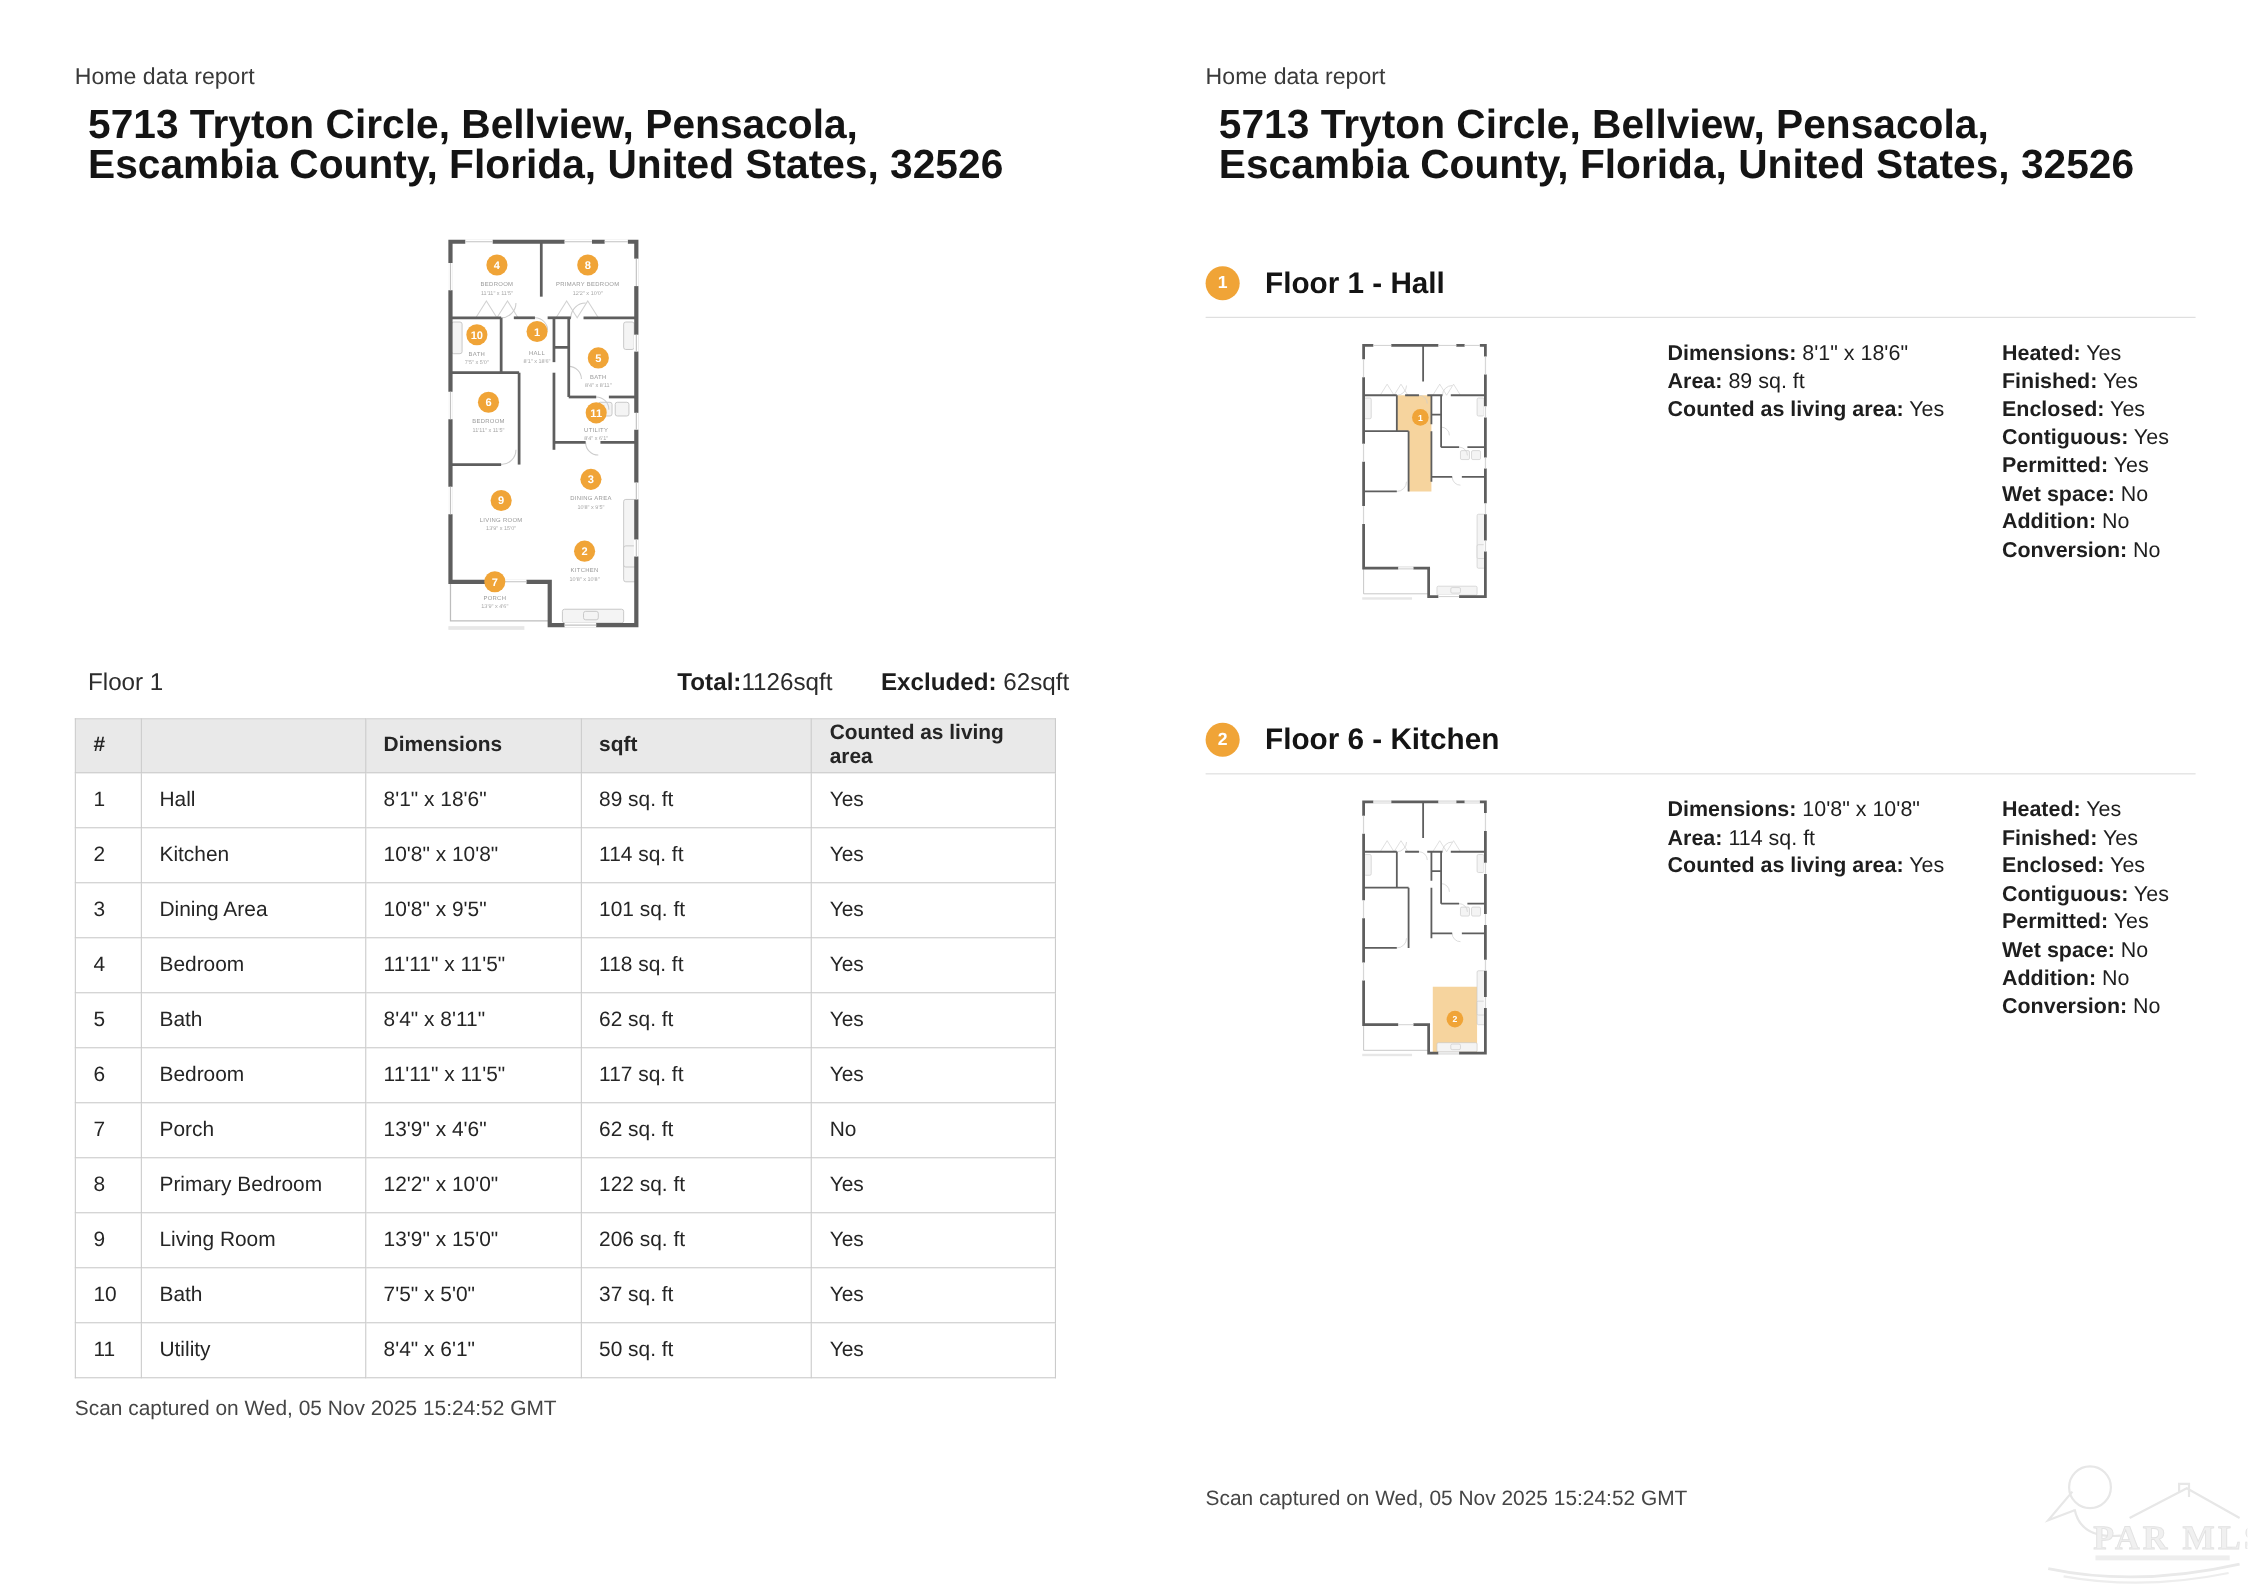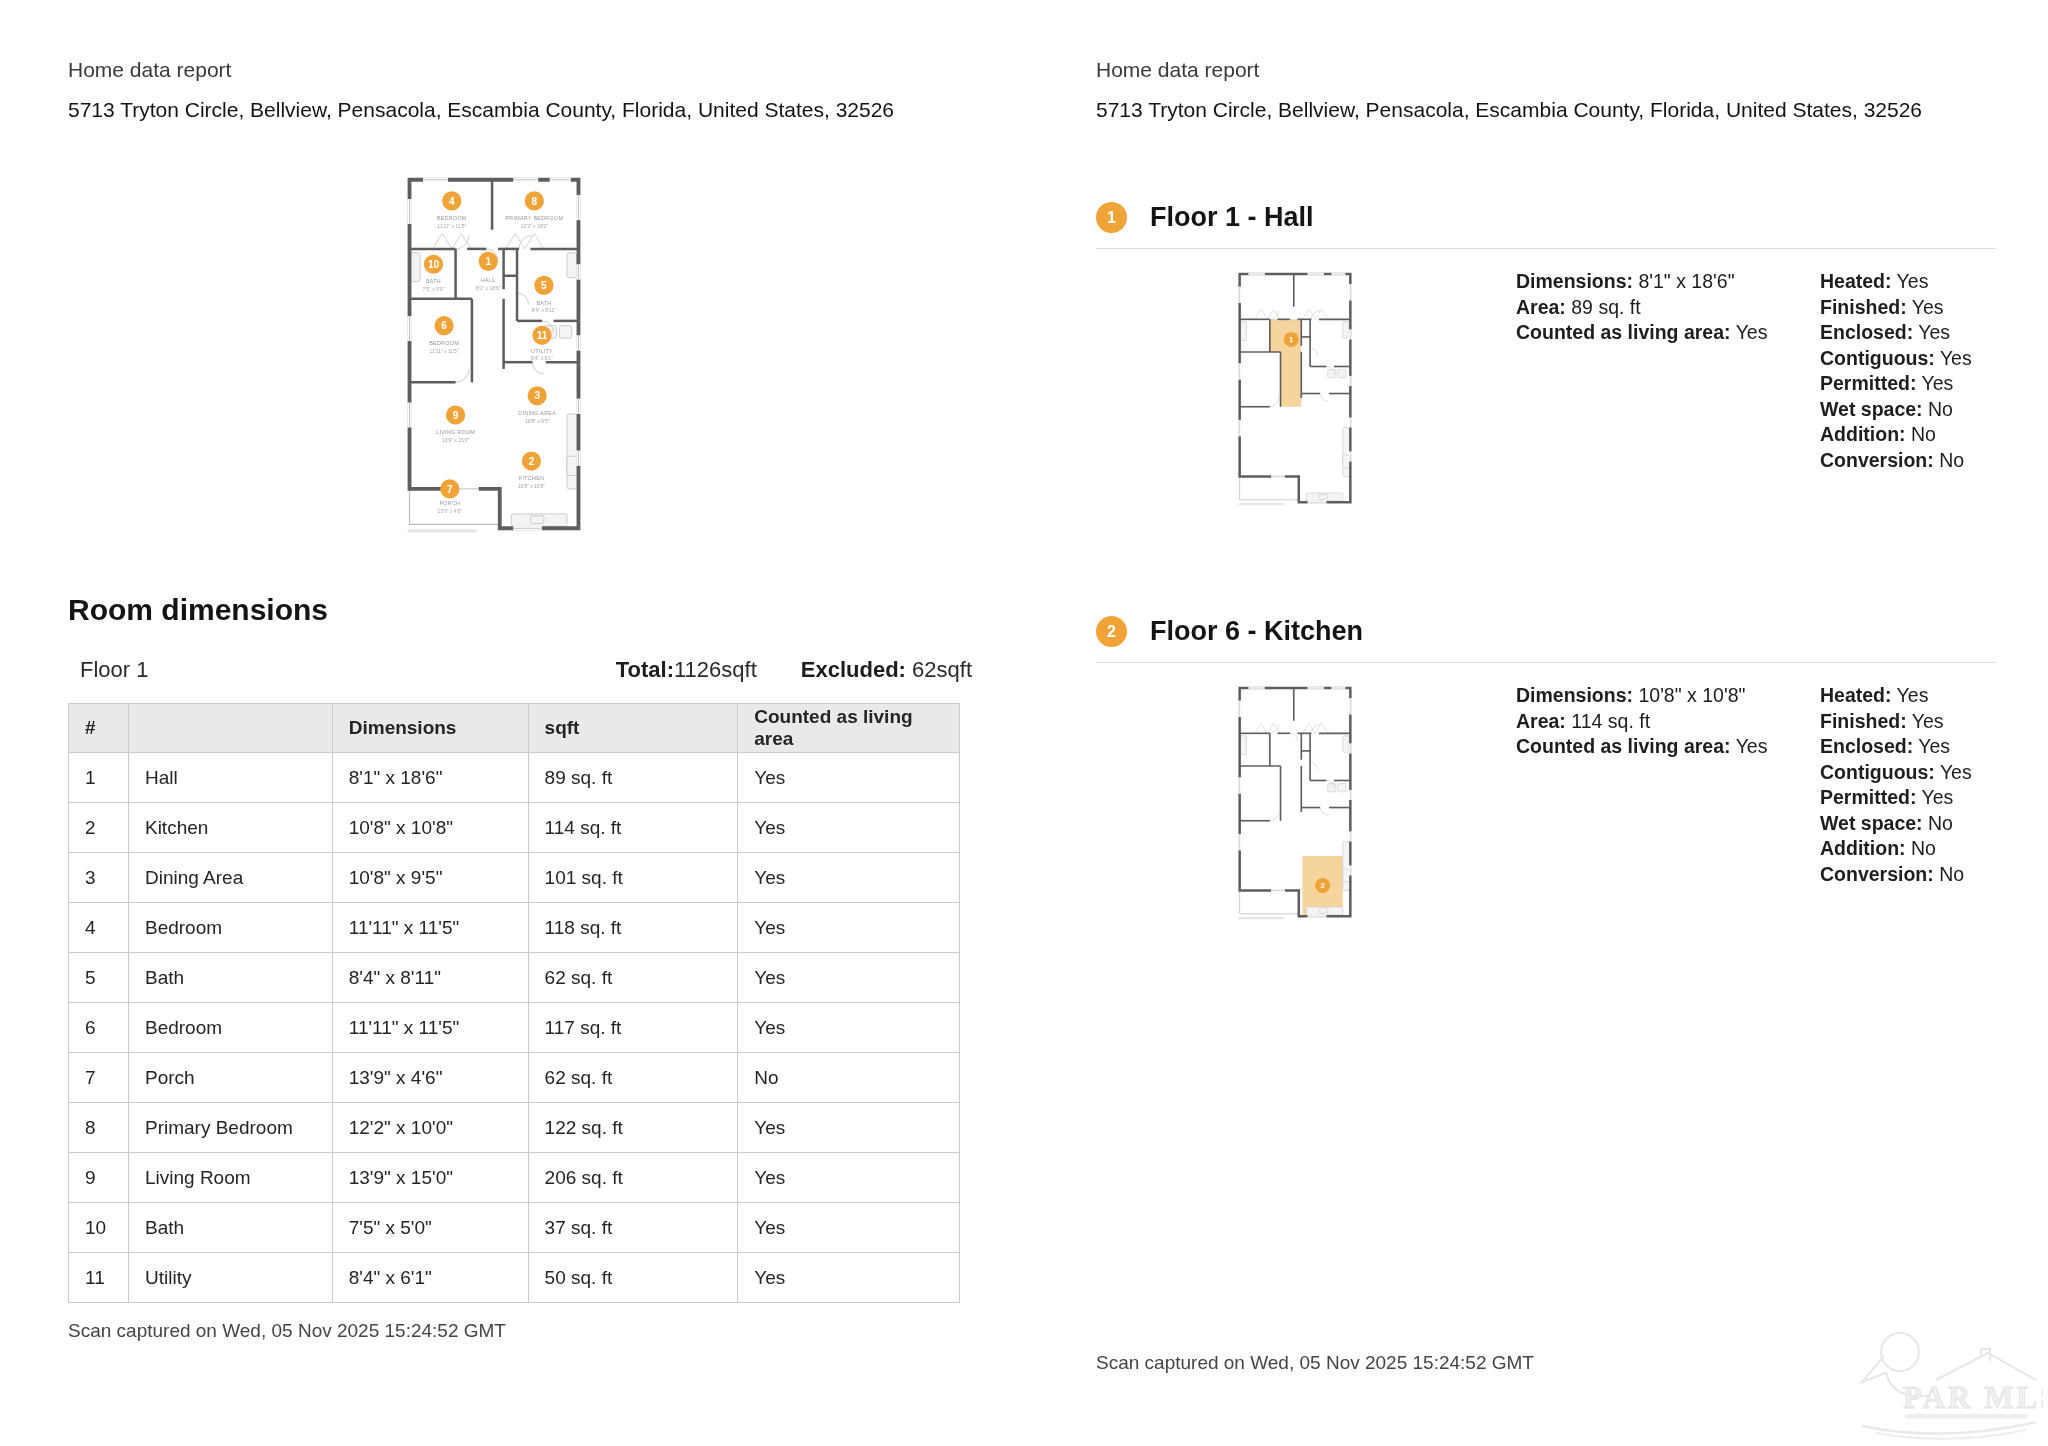--- a/index.html
+++ b/index.html
@@ -4,21 +4,21 @@
 <style>
   html,body{margin:0;padding:0;}
   body{
     width:2048px;height:1446px;background:#ffffff;overflow:hidden;
     font-family:"Liberation Sans", sans-serif;color:#202020;position:relative;
   }
   .col{position:absolute;top:58px;width:900px;}
   .col-left{left:68px;}
   .col-right{left:1096px;height:1340px;}
   .report-label{font-size:21px;color:#3a3a3a;margin:0 0 9px 0;font-weight:400;}
-  .address{font-size:21px;font-weight:400;color:#141414;line-height:37px;margin:0;max-width:850px;}
+  .address{font-size:37px;font-weight:700;color:#141414;line-height:37px;margin:12px;max-width:850px;}
   
   .plan-wrap{margin:44px 0 0 330px;width:192px;}
   .plan-svg{display:block;}
   
   .rd-title{font-size:30px;font-weight:700;color:#141414;margin:56px 0 0 0;}
   .floor-row{display:flex;align-items:baseline;margin-top:30px;font-size:22px;color:#2b2b2b;width:892px;margin-left:12px;}
   .floor-row .spacer{flex:1;}
   .tot-group{margin-right:44px;}
   .kv-strong{font-weight:700;color:#1d1d1d;}
   
@@ -181,21 +181,20 @@
         </g>
         <g>
           <circle cx="150" cy="170" r="10" fill="#f0a437"></circle>
           <text x="150" y="170" dy="0.36em" text-anchor="middle" fill="#ffffff" font-size="10.5" font-weight="bold">11</text>
           <text x="150" y="188" text-anchor="middle" fill="#979797" font-size="5.6" letter-spacing="0.3">UTILITY</text>
           <text x="150" y="196" text-anchor="middle" fill="#a6a6a6" font-size="5.2">8'4" x 6'1"</text>
         </g>
       </svg>
   </div>
 
-  <h2 class="rd-title">Room dimensions</h2>
 
   <div class="floor-row">
     <span>Floor 1</span>
     <span class="spacer"></span>
     <span class="tot-group"><span class="kv-strong">Total:</span><span>1126sqft</span></span>
     <span><span class="kv-strong">Excluded:</span> <span>62sqft</span></span>
   </div>
 
   <table class="rooms">
     <colgroup>

